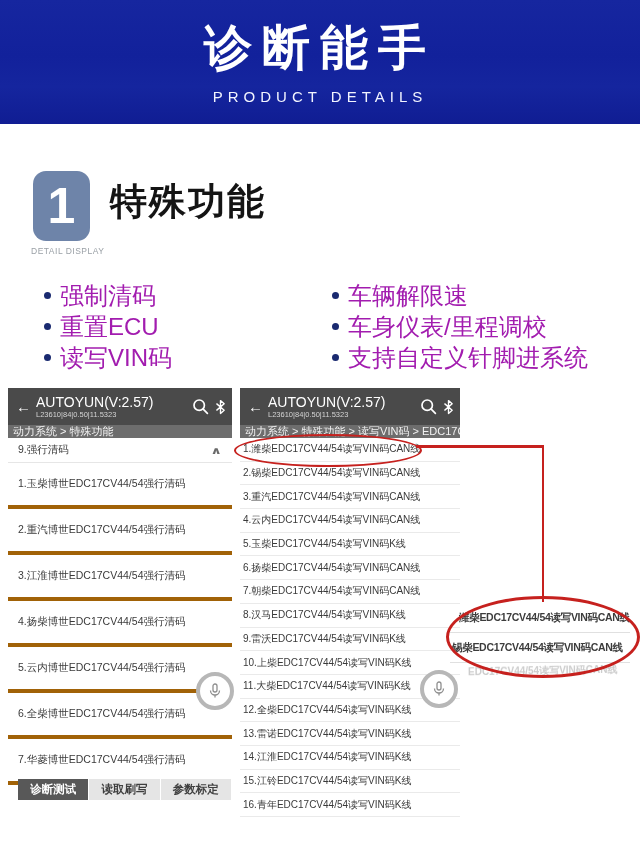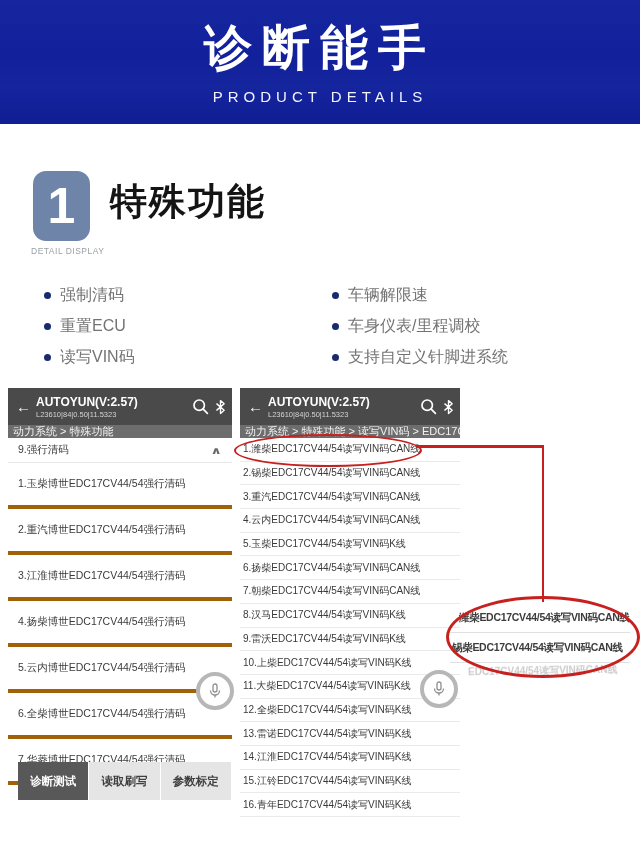--- a/index.html
+++ b/index.html
@@ -19,44 +19,44 @@
     align-items:center;justify-content:center;}
   .badge-caption{position:absolute;left:31px;top:246px;width:90px;font-size:8.5px;
     color:#9aa0a6;letter-spacing:.5px;}
   .section-title{position:absolute;left:110px;top:177px;font-size:37px;font-weight:bold;color:#141414;letter-spacing:2px;}
 
   
   .features{position:absolute;top:280px;left:0;width:640px;}
   .feature-col{position:absolute;top:0;list-style:none;margin:0;padding:0;}
   .feature-col.left{left:44px;}
   .feature-col.right{left:332px;}
-  .feature-col li{height:31px;display:flex;align-items:center;font-size:16px;color:#737373;}
+  .feature-col li{height:31px;display:flex;align-items:center;font-size:24px;color:#a21caf;}
   .dot{width:7px;height:7px;border-radius:50%;background:#1a2a70;margin-right:9px;flex:0 0 7px;}
 
   
   .phone{position:absolute;top:388px;background:#fff;}
   .phone.left{left:8px;width:224px;height:414px;}
   .phone.right{left:240px;width:220px;height:414px;}
   .app-header{height:37px;background:#4a4a4a;display:flex;align-items:center;padding:0 6px;}
   .back-arrow{color:#fff;font-size:15px;font-weight:bold;margin:0 5px 0 2px;}
   .titles{flex:1;overflow:hidden;}
-  .app-title{color:#fff;font-size:12px;font-weight:bold;line-height:16px;white-space:nowrap;}
+  .app-title{color:#fff;font-size:14px;font-weight:normal;line-height:16px;white-space:nowrap;}
   .app-sub{color:#d4d4d4;font-size:7.5px;line-height:9px;white-space:nowrap;}
   .hdr-icon{margin-left:6px;flex:0 0 auto;}
   .crumb{height:13px;background:#6d6d6d;color:#f2f2f2;font-size:11px;line-height:13px;
     padding-left:5px;white-space:nowrap;overflow:hidden;}
   .group-row{height:24px;display:flex;align-items:center;justify-content:space-between;
     padding:0 12px 0 10px;font-size:10.5px;color:#3a3a3a;border-bottom:1px solid #e6e6e6;}
   .chev{color:#6a6a6a;font-size:10px;font-weight:bold;transform:scaleX(1.4);}
   .plist{list-style:none;margin:0;padding:0;}
   .phone.left .plist li{height:42px;display:flex;align-items:center;padding-left:10px;
     font-size:10.5px;color:#3a3a3a;border-bottom:4px solid #a16207;}
   .phone.right .plist li{height:22.7px;display:flex;align-items:center;padding-left:3px;
     font-size:10px;color:#3a3a3a;border-bottom:1px solid #eaeaea;white-space:nowrap;overflow:hidden;}
-  .tabbar{position:absolute;left:10px;right:0;bottom:2px;height:38px;display:flex;}
+  .tabbar{position:absolute;left:10px;right:0;bottom:2px;height:21px;display:flex;}
   .tab{flex:1;display:flex;align-items:center;justify-content:center;font-size:11.5px;
     font-weight:bold;background:#e5e5e5;color:#3f3f3f;border-right:1px solid #fff;}
   .tab.active{background:#585858;color:#fff;}
   .mic-btn{position:absolute;width:30px;height:30px;border-radius:50%;background:#fff;
     border:4px solid #b7b7b7;display:flex;align-items:center;justify-content:center;z-index:3;}
   .phone.left .mic-btn{left:188px;top:284px;}
   .phone.right .mic-btn{left:180px;top:282px;}
 
   
   .ellipse1{position:absolute;left:234px;top:434px;width:184px;height:29px;

